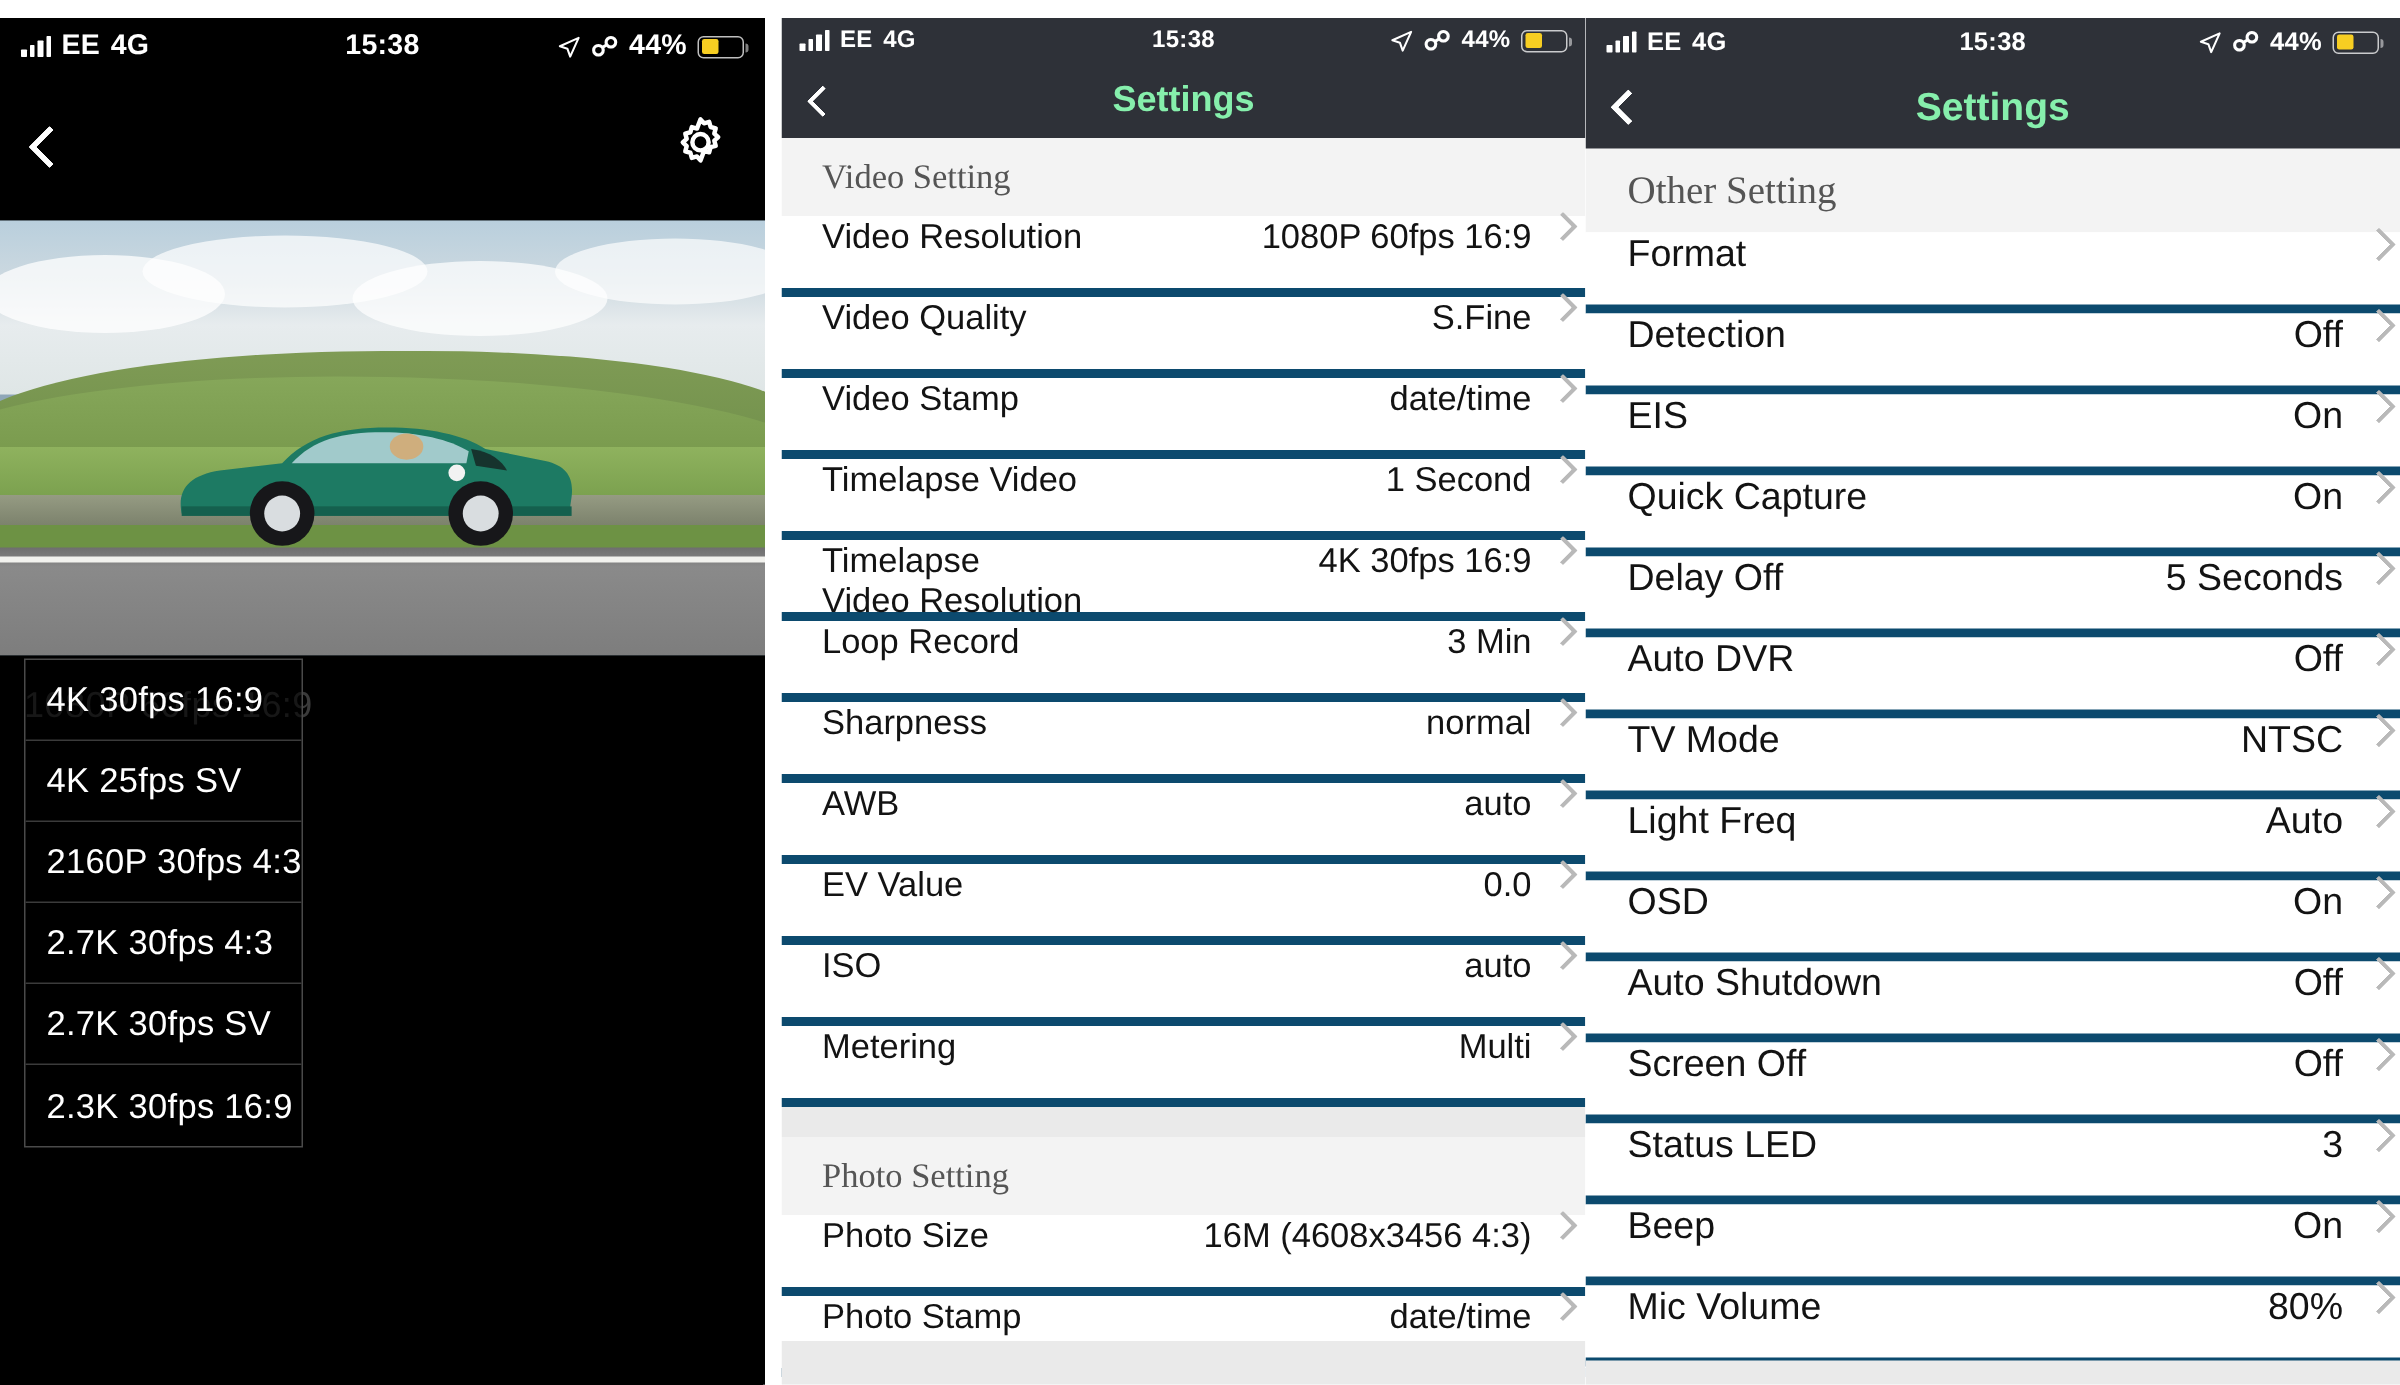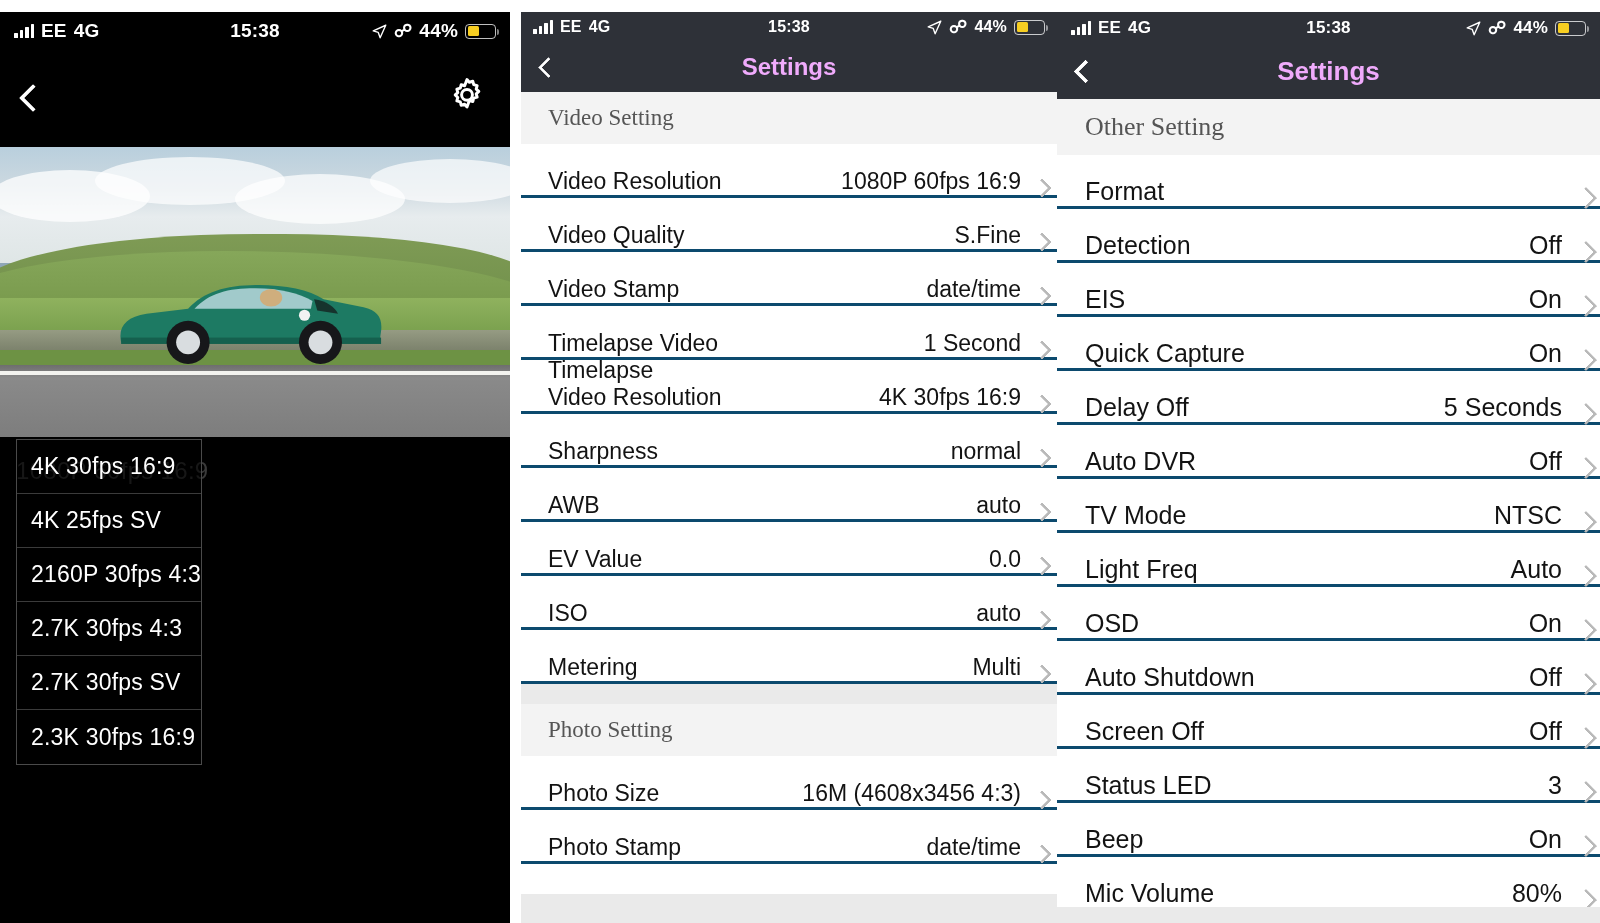--- a/index.html
+++ b/index.html
@@ -88,37 +88,37 @@
   .res-item {
     height: 54px; display:flex; align-items:center; padding-left: 14px;
     color:#fff; font-size: 23px; letter-spacing: .2px; white-space: nowrap;
     border-bottom: 1px solid #3b3b3b;
   }
   .res-item:last-child { border-bottom: none; }
 
   
   .nav {
     position: relative; display:flex; align-items:center; justify-content:center;
-    background:#2e3138; color:#f0abfc;
+    background:#2e3138; color:#86efac;
   }
   #panel-video .nav { height: 50px; font-size: 24px; font-weight: bold; }
   #panel-other .nav { height: 55px; font-size: 26px; font-weight: bold; }
   .nav-back { position:absolute; left: 20px; top: 0; bottom: 0; display:flex; align-items:center; }
   .nav-back i { display:block; width: 15px; height: 15px;
       border-left: 3.5px solid #fff; border-bottom: 3.5px solid #fff;
       transform: rotate(45deg); border-radius:1px; }
   #panel-other .nav-back i { width:17px; height:17px; border-width:4px; }
 
   .sect-head { background:#f3f3f3; color:#555;font-family:Liberation Serif, serif; }
   #panel-video .sect-head { height: 52px; line-height: 52px; padding-left: 27px; font-size: 23px; }
   #panel-other .sect-head { height: 56px; line-height: 56px; padding-left: 28px; font-size: 26px; }
 
   .rows { background:#fff; }
   .row {
-    display: flex; align-items: flex-end; border-bottom: 3px solid #0c4a6e;
+    display: flex; align-items: flex-start; border-bottom: 6px solid #0c4a6e;
     background:#fff;
   }
   #panel-video .row { height: 54px; padding: 0 8px 0 27px; }
   #panel-other .row { height: 54px; padding: 0 6px 0 28px; }
   .row-label { color:#131313; white-space: pre-line; line-height: 1.18; }
   #panel-video .row-label { font-size: 23px; }
   #panel-other .row-label { font-size: 25px; }
   .row.two-line { height: 60px; }
   .row-value { margin-left:auto; color:#131313; text-align: right; white-space: nowrap; }
   #panel-video .row-value { font-size: 23px; padding-right: 6px; }
@@ -277,20 +277,25 @@
         <span class="row-value">1 Second</span>
         <span class="chev"></span>
       </div>
       <div class="row two-line">
         <span class="row-label">Timelapse
 Video Resolution</span>
         <span class="row-value">4K 30fps 16:9</span>
         <span class="chev"></span>
       </div>
       <div class="row">
+        <span class="row-label">Loop Record</span>
+        <span class="row-value">3 Min</span>
+        <span class="chev"></span>
+      </div>
+      <div class="row">
         <span class="row-label">Sharpness</span>
         <span class="row-value">normal</span>
         <span class="chev"></span>
       </div>
       <div class="row">
         <span class="row-label">AWB</span>
         <span class="row-value">auto</span>
         <span class="chev"></span>
       </div>
       <div class="row">

